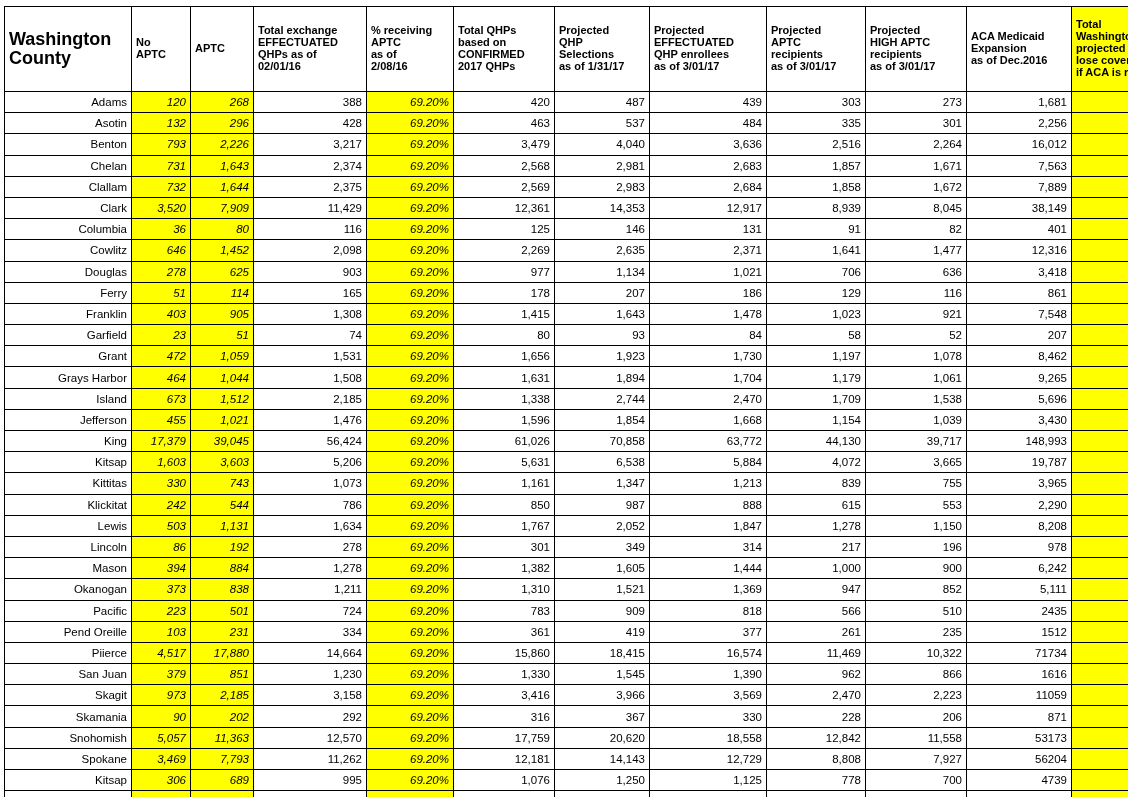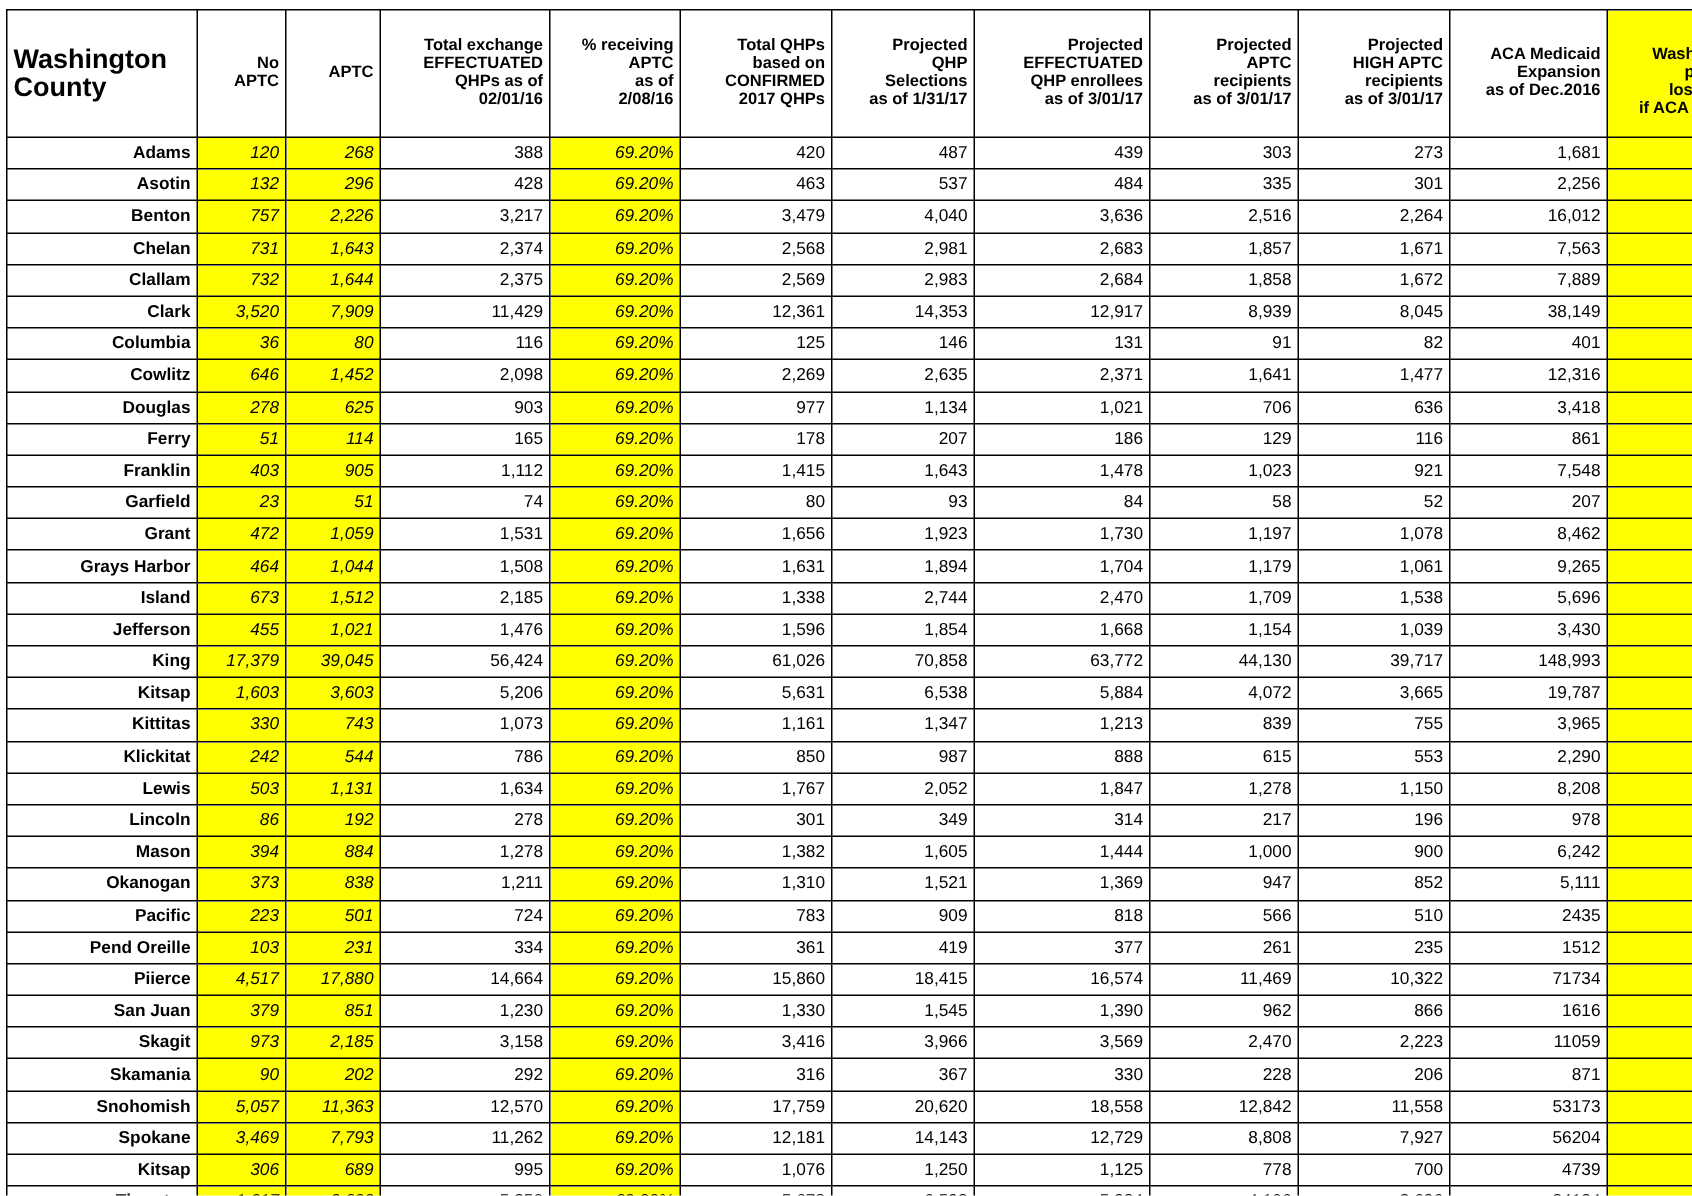--- a/index.html
+++ b/index.html
@@ -29,21 +29,21 @@
   table.grid th, table.grid td {
     border: 1px solid #000;
     padding: 1px 4px;
     vertical-align: middle;
     white-space: nowrap;
     overflow: hidden;
   }
   
   thead th {
     font-weight: bold;
-    text-align: right;
+    text-align: left;
     font-size: 11px;
     line-height: 1.08;
     padding: 2px 3px;
     height: 82px;
   }
   th.corner {
     text-align: left;
     font-size: 18px;
     padding-left: 6px;
     margin-top: 40px;
@@ -52,21 +52,20 @@
     background: #ffff00;
   }
   
   tbody td {
     height: 18.2px;
     line-height: 16px;
   }
   td.county {
     text-align: right;
     padding-right: 6px;
-    font-weight: bold;
   }
   td.num {
     text-align: right;
     padding-right: 5px;
   }
   td.yel-i {
     background: #ffff00;
     text-align: right;
     padding-right: 5px;
     font-style: italic;
@@ -176,21 +175,21 @@
           <td class="num">463</td>
           <td class="num">537</td>
           <td class="num">484</td>
           <td class="num">335</td>
           <td class="num">301</td>
           <td class="num">2,256</td>
           <td class="yel-b">2,557</td>
         </tr>
         <tr>
           <td class="county">Benton</td>
-          <td class="yel-i">757</td>
+          <td class="yel-i">793</td>
           <td class="yel-i">2,226</td>
           <td class="num">3,217</td>
           <td class="yel-i">69.20%</td>
           <td class="num">3,479</td>
           <td class="num">4,040</td>
           <td class="num">3,636</td>
           <td class="num">2,516</td>
           <td class="num">2,264</td>
           <td class="num">16,012</td>
           <td class="yel-b">18,276</td>
@@ -290,21 +289,21 @@
           <td class="num">186</td>
           <td class="num">129</td>
           <td class="num">116</td>
           <td class="num">861</td>
           <td class="yel-b">977</td>
         </tr>
         <tr>
           <td class="county">Franklin</td>
           <td class="yel-i">403</td>
           <td class="yel-i">905</td>
-          <td class="num">1,112</td>
+          <td class="num">1,308</td>
           <td class="yel-i">69.20%</td>
           <td class="num">1,415</td>
           <td class="num">1,643</td>
           <td class="num">1,478</td>
           <td class="num">1,023</td>
           <td class="num">921</td>
           <td class="num">7,548</td>
           <td class="yel-b">8,469</td>
         </tr>
         <tr>

